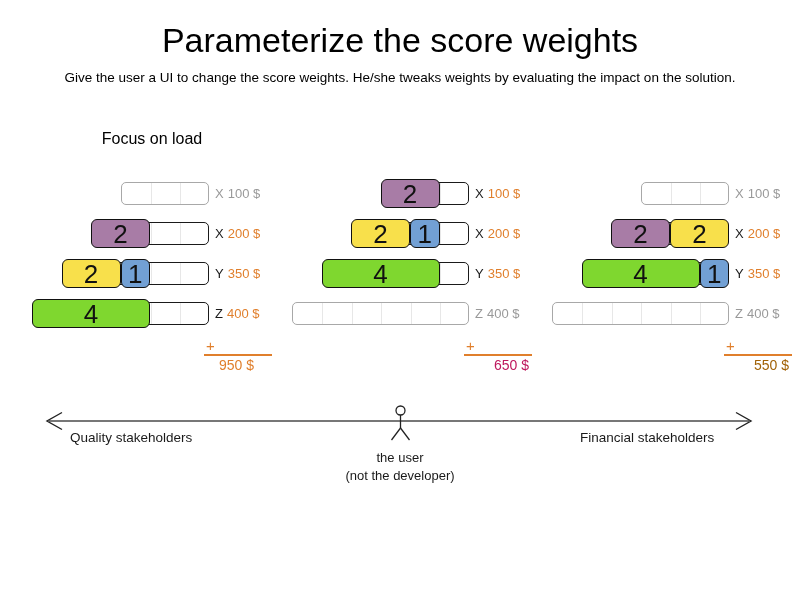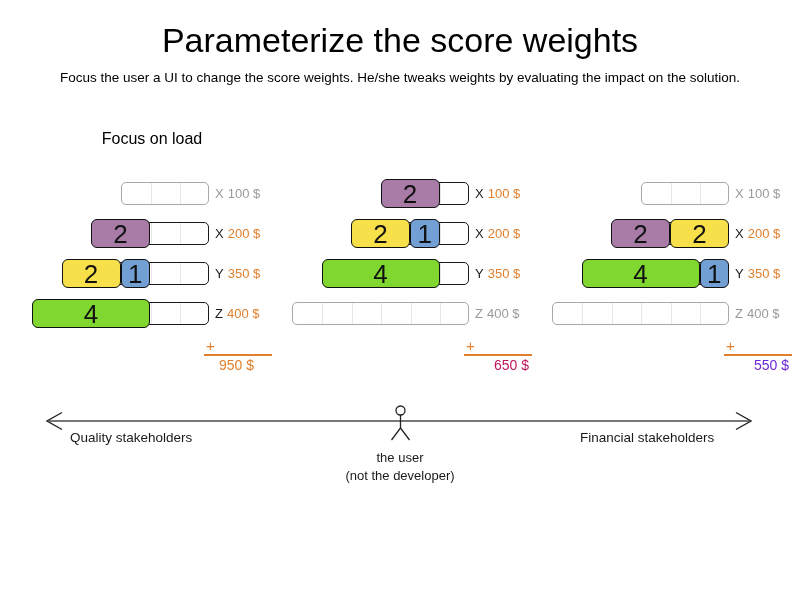--- a/index.html
+++ b/index.html
@@ -42,21 +42,21 @@
   .user-caption{position:absolute;left:0;width:800px;text-align:center;font-size:13px;color:#1a1a1a;}
   .user-caption.l1{top:50px;}
   .user-caption.l2{top:68px;}
 </style>
 </head>
 <body>
 
 <div class="page">
 
   <div class="title">Parameterize the score weights</div>
-  <div class="subtitle">Focus the user a UI to change the score weights. He/she tweaks weights by evaluating the impact on the solution.</div>
+  <div class="subtitle">Give the user a UI to change the score weights. He/she tweaks weights by evaluating the impact on the solution.</div>
 
   <div class="columns" id="columns">
       <div class="column" style="left: 32px;">
         <div class="col-title">Focus on load</div>
         <div class="track inactive" style="left: 88.5px; top: 52px; width: 88.5px;">
           <span class="sep" style="left: 29px;"></span>
           <span class="sep" style="left: 58.5px;"></span>
         </div>
         <div class="row-label" style="top: 55.5px;"><span class="key" style="color: rgb(153, 153, 153);">X</span><span style="color: rgb(153, 153, 153);">100 $</span></div>
         <div class="track active" style="left: 59px; top: 92px; width: 118px;">
@@ -149,21 +149,21 @@
         <div class="track inactive" style="left: 0px; top: 172px; width: 177px;">
           <span class="sep" style="left: 29px;"></span>
           <span class="sep" style="left: 58.5px;"></span>
           <span class="sep" style="left: 88px;"></span>
           <span class="sep" style="left: 117.5px;"></span>
           <span class="sep" style="left: 147px;"></span>
         </div>
         <div class="row-label" style="top: 175.5px;"><span class="key" style="color: rgb(153, 153, 153);">Z</span><span style="color: rgb(153, 153, 153);">400 $</span></div>
         <div class="sum-plus" style="top: 208px; color: rgb(224, 127, 44);">+</div>
         <div class="sum-line" style="top: 224px; border-color: rgb(224, 127, 44);"></div>
-        <div class="sum-total" style="top: 227px; color: #6d28d9;">550 $</div>
+        <div class="sum-total" style="top: 227px; color: #a16207;">550 $</div>
       </div>
     </div>
 
   <div class="axis">
     <svg width="800" height="45" viewBox="0 0 800 45">
       <line x1="49" y1="21" x2="749" y2="21" stroke="#777777" stroke-width="1.8"></line>
       <polyline points="62,412.5 47,421 62,429.5" transform="translate(0,-400)" fill="none" stroke="#222" stroke-width="1.4"></polyline>
       <polyline points="736,412.5 751,421 736,429.5" transform="translate(0,-400)" fill="none" stroke="#222" stroke-width="1.4"></polyline>
       <g stroke="#222" stroke-width="1.3" fill="none">
         <circle cx="400.5" cy="10.5" r="4.5" fill="#fff"></circle>

